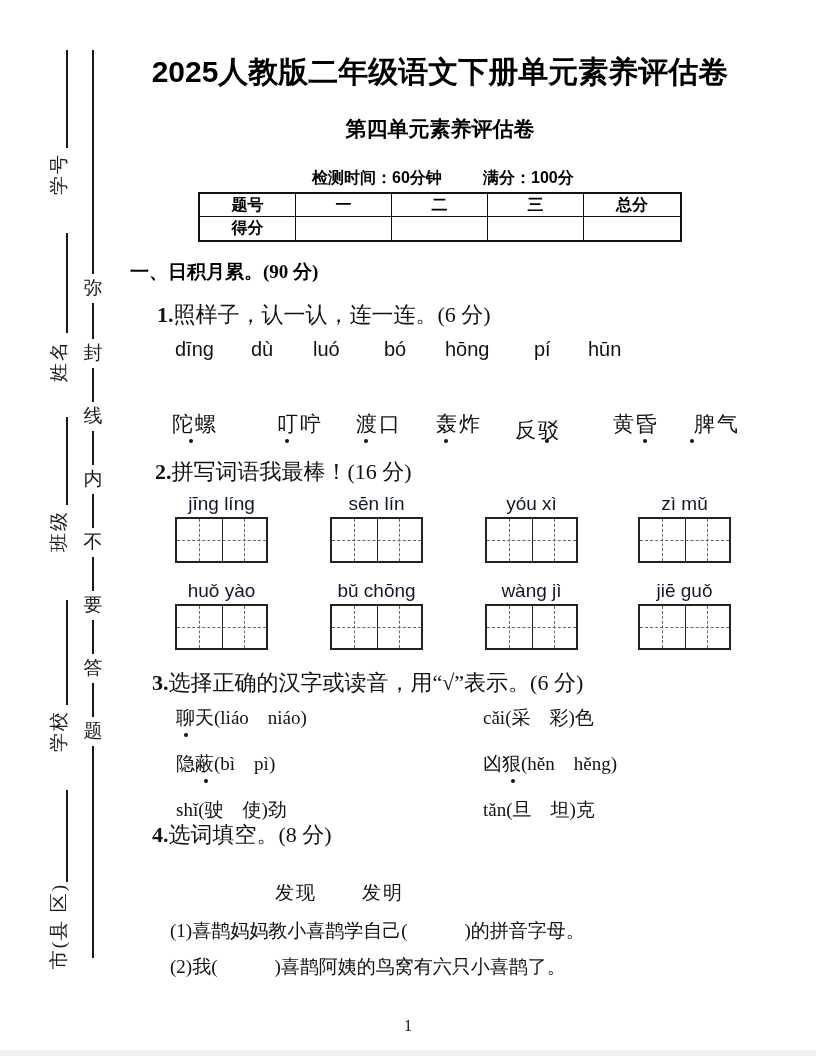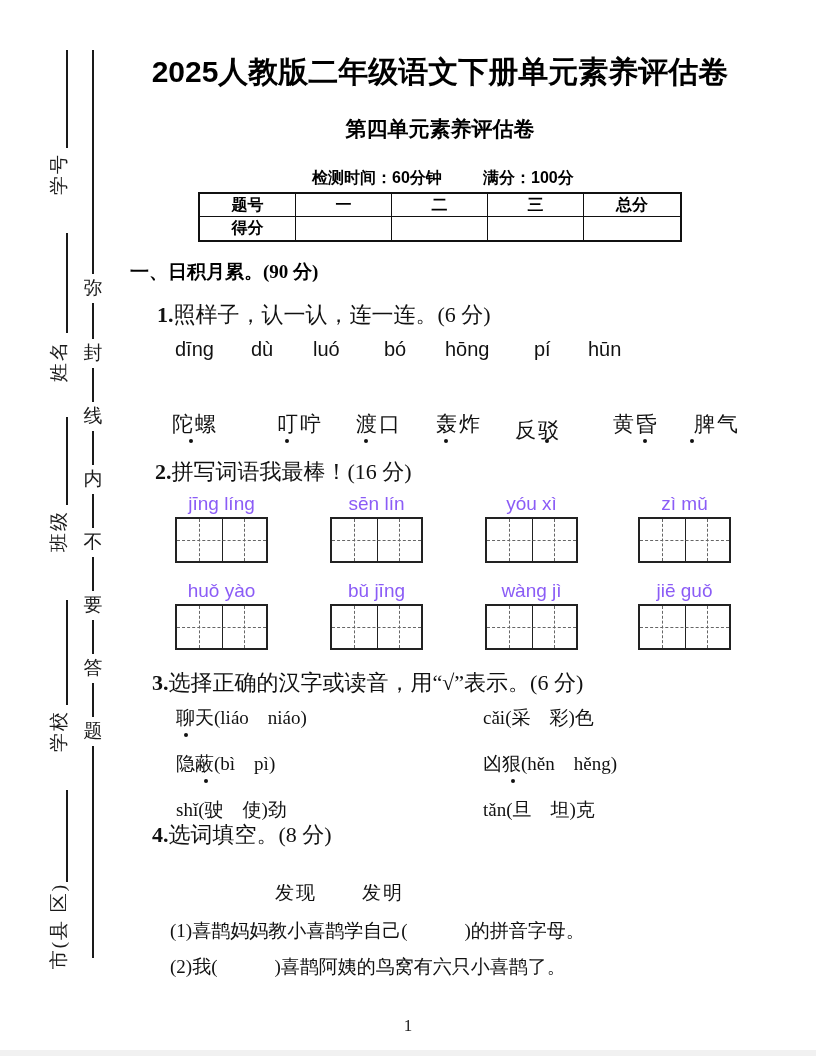--- a/index.html
+++ b/index.html
@@ -49,21 +49,21 @@
   .tian {
     position:absolute; width:93px; height:46px; border:2px solid #222;
     box-sizing:border-box; background:#fff;
   }
   .tian .mv { position:absolute; left:50%; top:0; bottom:0; width:0; border-left:1.5px solid #222; }
   .tian .dh { position:absolute; top:50%; left:0; right:0; height:0; border-top:1px dashed #666; }
   .tian .dv1 { position:absolute; left:25%; top:0; bottom:0; width:0; border-left:1px dashed #666; }
   .tian .dv2 { position:absolute; left:75%; top:0; bottom:0; width:0; border-left:1px dashed #666; }
   .py-label {
     position:absolute; width:93px; text-align:center;
-    font:19px "Liberation Sans", sans-serif; color:#8b5cf6; white-space:nowrap;
+    font:19px "Liberation Sans", sans-serif; color:#0f172a; white-space:nowrap;
   }
   .q3item { position:absolute; font-size:19px; color:#111; white-space:pre; }
   .q4opt { position:absolute; font-size:19px; color:#111; letter-spacing:2px; }
   .q4item { position:absolute; font-size:19px; color:#111; white-space:pre; }
   .pagenum { position:absolute; left:0; top:1016px; width:816px; text-align:center; font-size:17px; color:#222; }
   .bottomedge { position:absolute; left:0; top:1050px; width:816px; height:6px; background:#f1f1f1; }
 </style>
 </head>
 <body>
 
@@ -177,21 +177,21 @@
       <div class="dv2"></div>
     </div>
   <div class="tian" style="left:638px; top:517px;">
       <div class="mv"></div>
       <div class="dh"></div>
       <div class="dv1"></div>
       <div class="dv2"></div>
     </div>
 
   <div class="py-label" style="left:175px; top:580px;">huǒ yào</div>
-  <div class="py-label" style="left:330px; top:580px;">bǔ jīng</div>
+  <div class="py-label" style="left:330px; top:580px;">bǔ chōng</div>
   <div class="py-label" style="left:485px; top:580px;">wàng jì</div>
   <div class="py-label" style="left:638px; top:580px;">jiē guǒ</div>
 
   <div class="tian" style="left:175px; top:604px;">
       <div class="mv"></div>
       <div class="dh"></div>
       <div class="dv1"></div>
       <div class="dv2"></div>
     </div>
   <div class="tian" style="left:330px; top:604px;">

